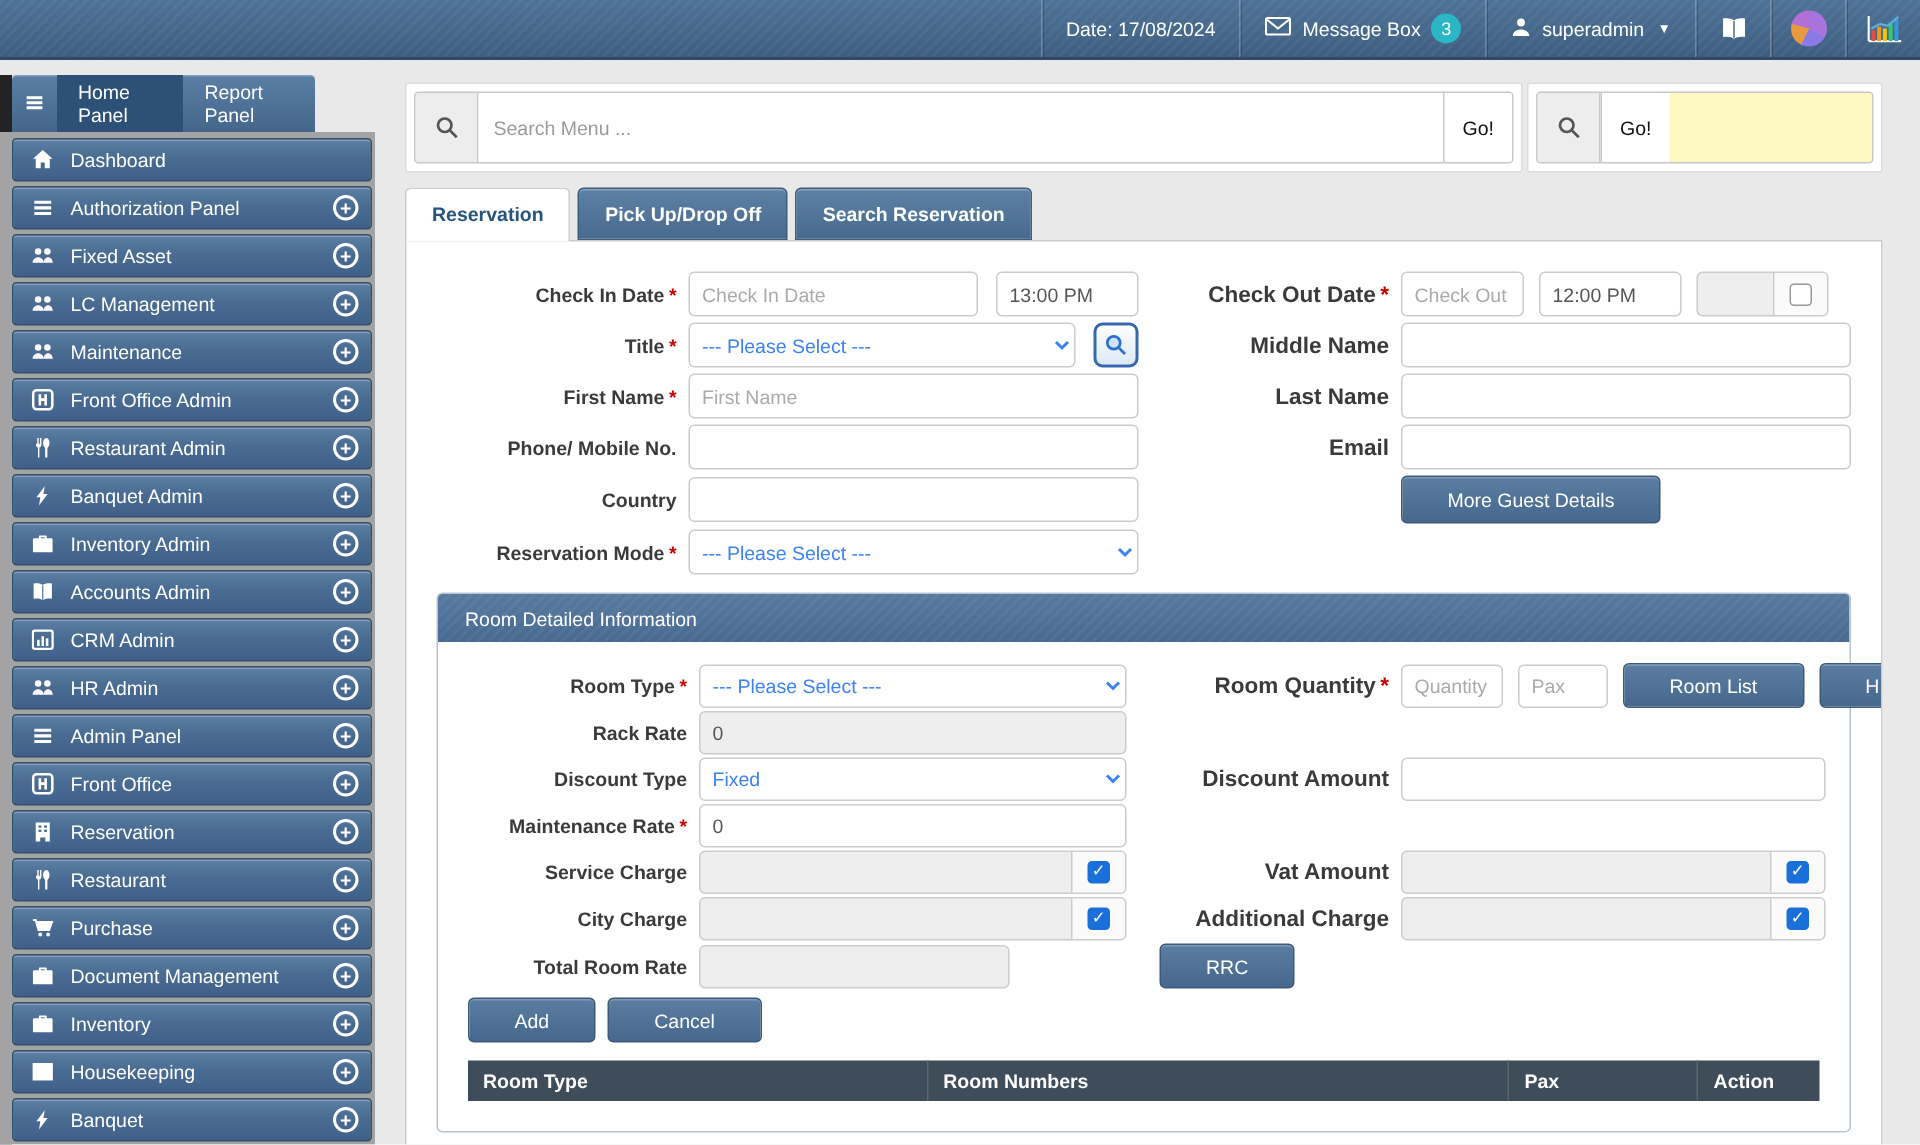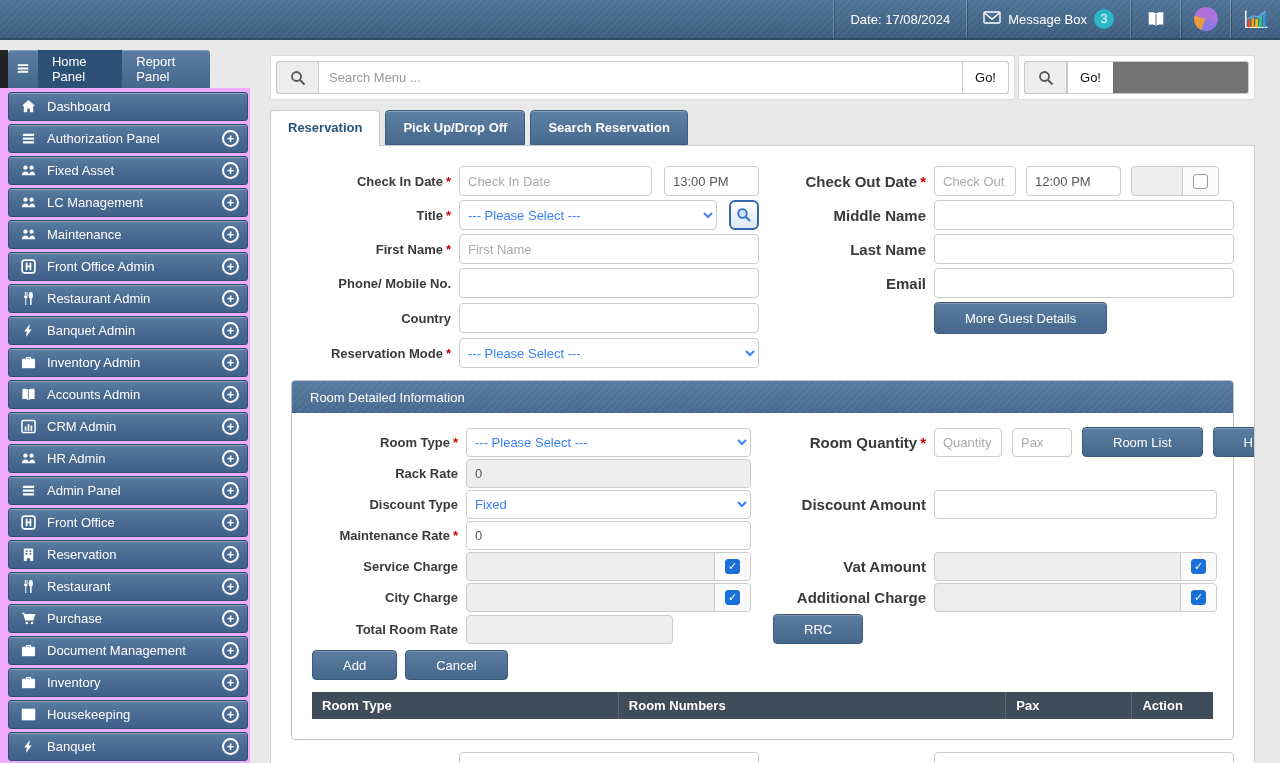--- a/index.html
+++ b/index.html
@@ -26,37 +26,37 @@
 
   
   .sidebar{width:250px;min-width:250px;background:#e9e9e9;display:flex;flex-direction:column;position:relative;}
   .sidebar::before{content:"";position:absolute;left:0;top:10px;width:8px;bottom:0;background:#232323;}
   .side-top{height:48px;padding:10px 0 0 8px;}
   .side-tabs{width:202px;height:38px;display:flex;align-items:stretch;border-radius:3px 3px 0 0;
     background:linear-gradient(180deg,#5b7ea4,#44668b);box-shadow:inset 0 1px 0 rgba(255,255,255,.25);}
   .burger{width:38px;display:flex;align-items:center;justify-content:center;cursor:pointer;}
   .side-tab{display:flex;align-items:center;padding:0 14px;color:#fff;font-size:13px;cursor:pointer;}
   .side-tab.active{background:#2c5076;}
-  .menu{flex:1;background:#f0abfc;padding:4px 2px 0 8px;overflow:hidden;position:relative;}
+  .menu{flex:1;background:#a3a3a3;padding:4px 2px 0 8px;overflow:hidden;position:relative;}
   .mitem{height:29px;margin-bottom:3px;display:flex;align-items:center;gap:10px;padding:0 8px 0 10px;
     color:#fff;font-size:13px;cursor:pointer;border:1px solid #31506f;border-radius:3px;
     background:linear-gradient(180deg,#5b7ea3 0%,#4a6c92 45%,#40608a 100%);
     box-shadow:inset 0 1px 0 rgba(255,255,255,.28);}
   .micon{width:18px;display:flex;align-items:center;justify-content:center;}
   .micon svg{width:15px;height:15px;fill:#fff;}
   .plus{margin-left:auto;width:17px;height:17px;border:2px solid #fff;border-radius:50%;
     display:flex;align-items:center;justify-content:center;font-size:13px;font-weight:bold;line-height:1;color:#fff;}
 
   
   .content{flex:1;padding:15px 25px 0 20px;overflow:hidden;}
   .search-row{display:flex;}
   .sp{background:#fff;border:1px solid #dcdcdc;padding:5px;border-radius:2px;}
   .menu-sp{width:745px;}
   .room-sp{width:237px;margin-left:auto;}
-  .sg{display:flex;height:33px;border:1px solid #c8c8c8;border-radius:3px;overflow:hidden;background:#737373;}
+  .sg{display:flex;height:48px;border:1px solid #c8c8c8;border-radius:3px;overflow:hidden;background:#fef9c3;}
   .sg-icon{width:42px;background:#ededee;border-right:1px solid #c8c8c8;display:flex;align-items:center;justify-content:center;}
   .sg input{flex:1;border:none;outline:none;padding:0 10px;font-size:13px;color:#333;min-width:0;font-family:inherit;}
   .sg input::placeholder{color:#9a9a9a;}
   .go-btn{min-width:46px;background:#fff;border:none;border-left:1px solid #c8c8c8;font-size:13px;color:#111;cursor:pointer;font-family:inherit;}
 
   .tabbar{display:flex;gap:5px;margin-top:10px;align-items:flex-end;position:relative;z-index:2;}
   .tab{font-size:13px;font-weight:bold;padding:9px 17px;border-radius:4px 4px 0 0;cursor:pointer;}
   .tab.active{background:#fff;color:#26547d;border:1px solid #ccc;border-bottom:none;padding-bottom:11px;margin-bottom:-1px;}
   .tab:not(.active){background:linear-gradient(180deg,#5d80a5 0%,#486a8f 100%);color:#fff;border:1px solid #3e5c7b;
     box-shadow:inset 0 1px 0 rgba(255,255,255,.28);}
@@ -120,20 +120,30 @@
     <div class="tb-item">
       <span>
         <svg width="18" height="13" viewBox="0 0 18 13" fill="none" stroke="#fff" stroke-width="1.4">
             <rect x="1" y="1" width="16" height="11" rx="1"></rect>
             <path d="M1.5 2 9 8l7.5-6"></path>
           </svg>
       </span>
       <span>Message Box</span>
       <span class="badge">3</span>
     </div>
+    <div class="tb-item">
+      <span>
+        <svg width="14" height="14" viewBox="0 0 14 14" fill="#fff">
+            <circle cx="7" cy="4" r="2.6"></circle>
+            <path d="M1.5 13c0-2.8 2.5-4.3 5.5-4.3s5.5 1.5 5.5 4.3z"></path>
+          </svg>
+      </span>
+      <span>superadmin</span>
+      <span class="caret">▼</span>
+    </div>
     <div class="tb-icon">
       <svg width="22" height="18" viewBox="0 0 16 16" fill="#fff">
           <path d="M8 3.2C6.6 2 4.3 1.7 1.5 2.1V13c2.8-.4 5.1-.1 6.5 1.1 1.4-1.2 3.7-1.5 6.5-1.1V2.1C11.7 1.7 9.4 2 8 3.2z"></path>
           <path d="M7.6 3.6h.8v10h-.8z" fill="#3e5e80"></path>
         </svg>
     </div>
     <div class="tb-icon">
         <div class="pie"></div>
       </div>
     <div class="tb-icon">

